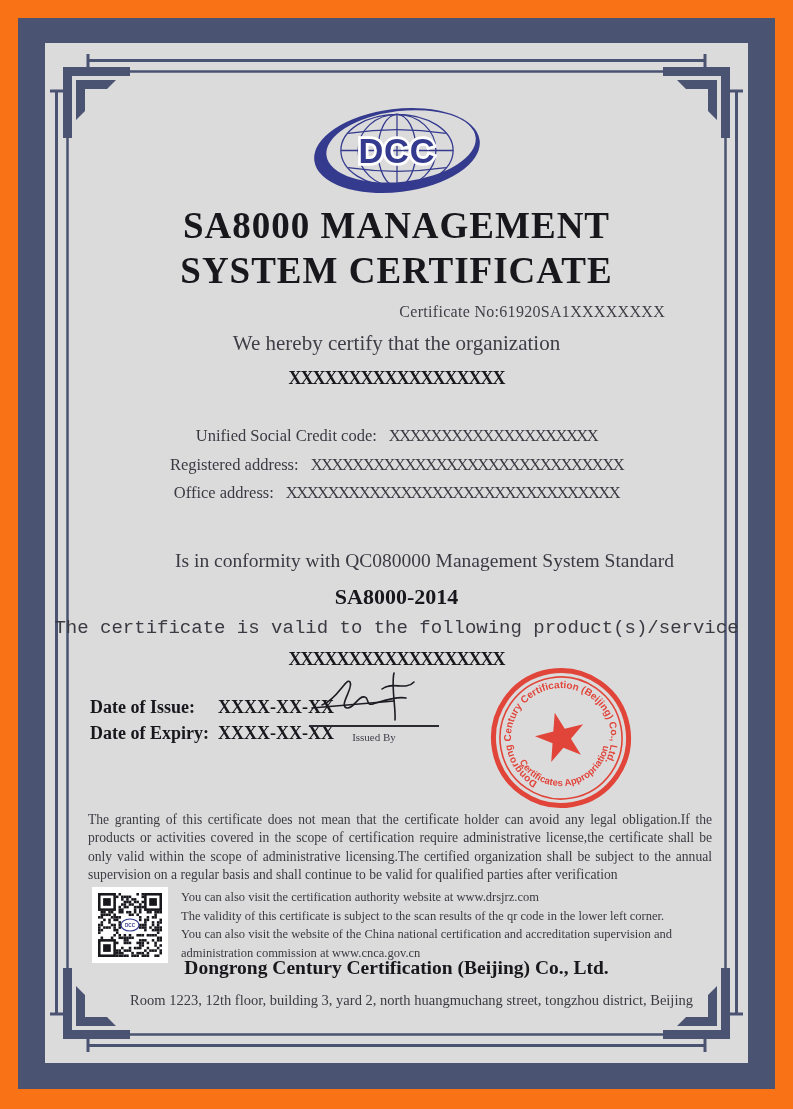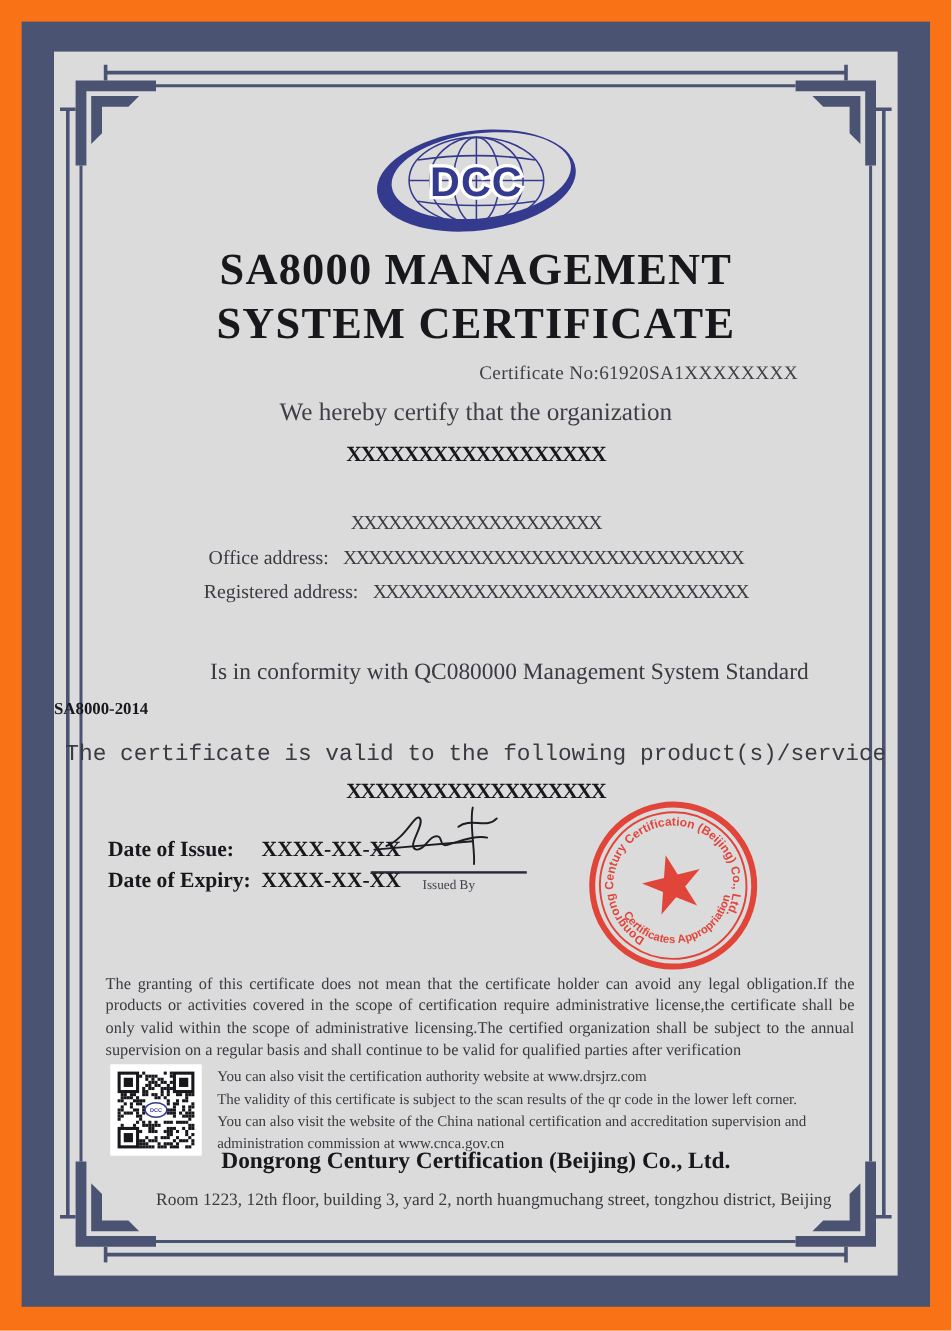--- a/index.html
+++ b/index.html
@@ -14,22 +14,22 @@
   .title{position:absolute;top:160px;left:0;width:703px;text-align:center;
          font-size:37px;font-weight:700;color:#17171C;letter-spacing:1px;line-height:45px;}
   .certno{position:absolute;top:260px;right:83px;font-size:16px;color:#3f3f47;letter-spacing:.3px;}
   .hereby{position:absolute;top:288px;left:0;width:703px;text-align:center;font-size:21px;color:#3e3e46;}
   .orgx{position:absolute;top:325px;left:0;width:703px;text-align:center;
         font-size:18px;font-weight:700;color:#17171c;letter-spacing:-1px;}
   .fields{position:absolute;top:379px;left:0;width:703px;text-align:center;font-size:16.5px;color:#3a3a42;}
   .field-row{display:flex;justify-content:center;gap:12px;line-height:28.5px;}
   .fvalue{letter-spacing:-1.5px;}
   .conformity{position:absolute;top:507px;left:0;width:703px;text-align:center;font-size:19.5px;color:#3a3a42;padding-left:28px;}
-  .standard{position:absolute;top:541px;left:0;width:703px;text-align:left;
-            font-size:14px;font-weight:700;color:#17171c;}
+  .standard{position:absolute;top:541px;left:0;width:703px;text-align:center;
+            font-size:22px;font-weight:700;color:#17171c;}
   .validline{position:absolute;top:574px;left:0;width:703px;text-align:center;font-size:19px;color:#3a3a42;font-family:Liberation Mono, monospace;}
   .productx{position:absolute;top:606px;left:0;width:703px;text-align:center;
             font-size:18px;font-weight:700;color:#17171c;letter-spacing:-1px;}
 
   .dates{position:absolute;left:45px;top:652px;font-size:18px;font-weight:700;color:#17171c;}
   .date-row{line-height:25.5px;display:flex;}
   .dlabel{width:128px;display:inline-block;}
   .sig-block{position:absolute;left:263px;top:624px;width:132px;text-align:center;}
   .sig-line{border-top:2px solid #2a2a32;width:130px;margin:0 auto;}
   .issuedby{font-size:11px;color:#3f3f49;margin-top:4px;}
@@ -109,29 +109,30 @@
         <div>SA8000 MANAGEMENT</div>
         <div>SYSTEM CERTIFICATE</div>
       </div>
 
       <div class="certno">Certificate No:61920SA1XXXXXXXX</div>
       <div class="hereby">We hereby certify that the organization</div>
       <div class="orgx">XXXXXXXXXXXXXXXXXX</div>
 
       <div class="fields">
         <div class="field-row">
+          <span class="flabel">Unified Social Credit code:</span>
           <span class="fvalue">XXXXXXXXXXXXXXXXXXXX</span>
+        </div>
+        <div class="field-row">
+          <span class="flabel">Registered address:</span>
+          <span class="fvalue">XXXXXXXXXXXXXXXXXXXXXXXXXXXXXX</span>
         </div>
         <div class="field-row">
           <span class="flabel">Office address:</span>
           <span class="fvalue">XXXXXXXXXXXXXXXXXXXXXXXXXXXXXXXX</span>
-        </div>
-        <div class="field-row">
-          <span class="flabel">Registered address:</span>
-          <span class="fvalue">XXXXXXXXXXXXXXXXXXXXXXXXXXXXXX</span>
         </div>
       </div>
 
       <div class="conformity">Is in conformity with QC080000 Management System Standard</div>
       <div class="standard">SA8000-2014</div>
       <div class="validline">The certificate is valid to the following product(s)/service</div>
       <div class="productx">XXXXXXXXXXXXXXXXXX</div>
 
       <div class="dates">
         <div class="date-row">

